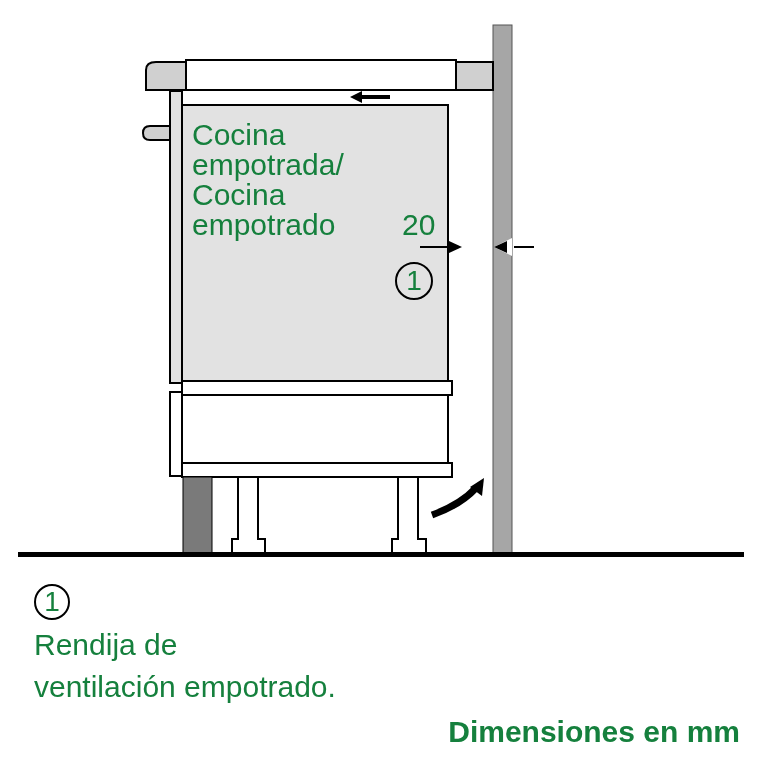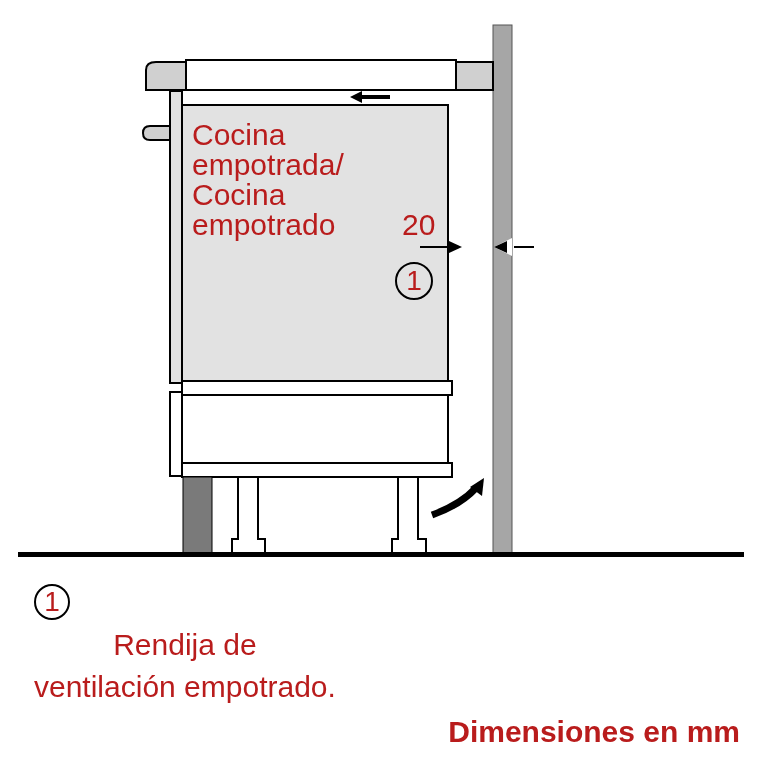--- a/index.html
+++ b/index.html
@@ -1,23 +1,23 @@
 <!DOCTYPE html>
 <html><head>
 <meta charset="utf-8">
 <style>
   html,body{margin:0;padding:0;background:#fff;}
   body{width:760px;height:760px;position:relative;overflow:hidden;font-family:"Liberation Sans",sans-serif;color:#000;}
   svg{position:absolute;left:0;top:0;}
-  .txt{position:absolute;font-family:"Liberation Sans",sans-serif;color:#b91c1c;white-space:nowrap;}
+  .txt{position:absolute;font-family:"Liberation Sans",sans-serif;color:#15803d;white-space:nowrap;}
   .appliance-label{left:192px;top:120px;font-size:30px;line-height:30px;}
   .dim-20{left:402px;top:210px;font-size:30px;line-height:30px;}
   .legend-num{left:34px;top:584px;width:36px;height:36px;border:2px solid #000;border-radius:50%;box-sizing:border-box;font-size:28px;line-height:32px;text-align:center;}
   .callout-num{left:395px;top:262px;width:38px;height:38px;border:2px solid #000;border-radius:50%;box-sizing:border-box;font-size:28px;line-height:34px;text-align:center;}
-  .legend-text{left:34px;top:624px;font-size:30px;line-height:42px;text-align:center;}
+  .legend-text{left:34px;top:624px;font-size:30px;line-height:42px;}
   .units{right:20px;top:714px;font-size:30px;line-height:36px;font-weight:bold;}
 </style>
 </head>
 <body>
 
 <svg width="760" height="760" viewBox="0 0 760 760">
 
   <rect x="493" y="25" width="19" height="528" fill="#a6a6a6" stroke="#555" stroke-width="1"></rect>
 
   <path d="M156,62 L186,62 L186,90 L146,90 L146,70 Q146,62 156,62 Z" fill="#d0d0d0" stroke="#000" stroke-width="2"></path>

